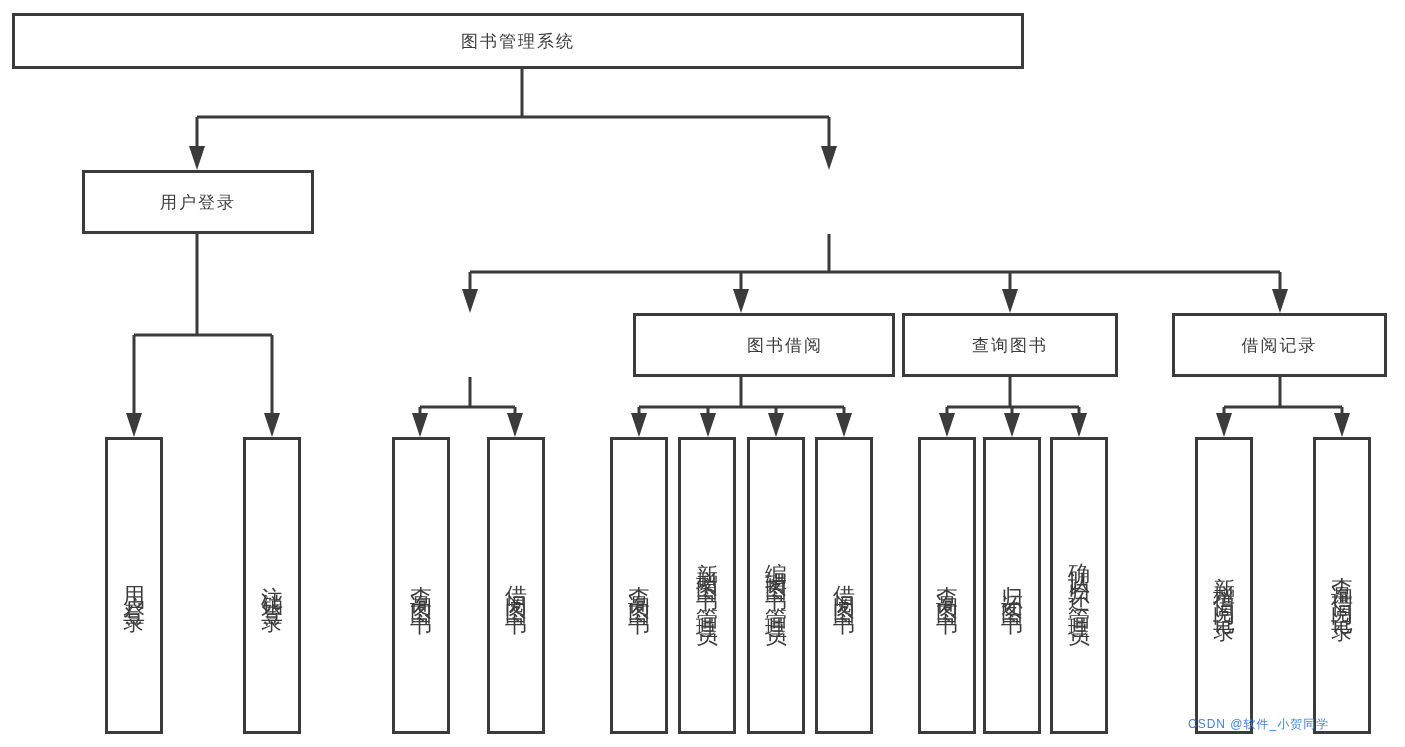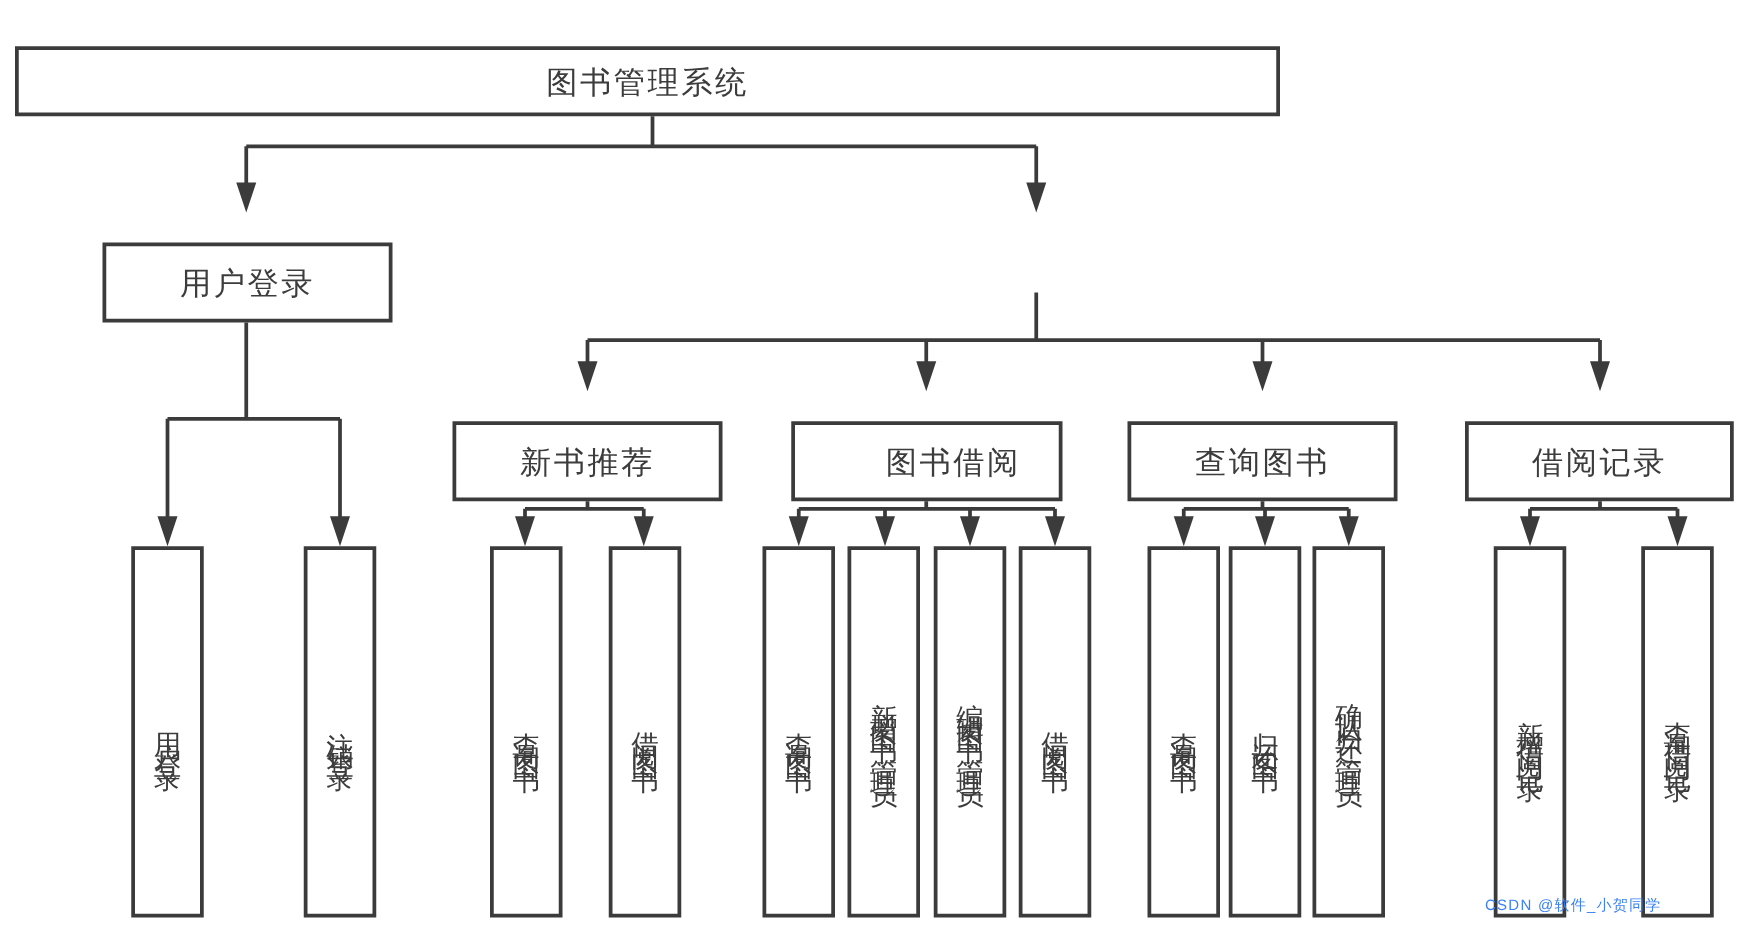--- a/index.html
+++ b/index.html
@@ -12,35 +12,35 @@
   }
   .connectors{position:absolute;left:0;top:0;pointer-events:none;}
   .node{
     position:absolute;
     box-sizing:border-box;
     border:3px solid #3b3b3b;
     background:#ffffff;
     display:flex;align-items:center;justify-content:center;
     color:#3c3c3c;
   }
-  .hbox{font-size:25px;letter-spacing:2px;margin-top:24px;}
+  .hbox{font-size:17px;letter-spacing:2px;}
   .vbox{font-size:22px;}
   .vbox .vtext{
     writing-mode:vertical-rl;
     text-orientation:mixed;
     letter-spacing:9px;
     line-height:1.0;
     white-space:nowrap;
   }
   
   .p-root{left:12px;top:13px;width:1012px;height:56px;}
   .p-l2a{left:82px;top:170px;width:232px;height:64px;}
   .p-l2b{left:712px;top:170px;width:235px;height:64px;}
   .p-l3a{left:362px;top:313px;width:216px;height:64px;}
-  .p-l3b{left:633px;top:313px;width:217px;height:64px;padding-left:42px;}
+  .p-l3b{left:633px;top:313px;width:262px;height:64px;padding-left:42px;}
   .p-l3c{left:902px;top:313px;width:216px;height:64px;}
   .p-l3d{left:1172px;top:313px;width:215px;height:64px;}
   .l4{top:437px;width:58px;height:297px;}
   .p-n1{left:105px;}  .p-n2{left:243px;}  .p-n3{left:392px;}
   .p-n4{left:487px;}  .p-n5{left:610px;}  .p-n6{left:678px;}
   .p-n7{left:747px;}  .p-n8{left:815px;}  .p-n9{left:918px;}
   .p-n10{left:983px;} .p-n11{left:1050px;}.p-n12{left:1195px;}
   .p-n13{left:1313px;}
   .watermark{
     position:absolute;left:1188px;top:716px;
@@ -118,23 +118,20 @@
   </svg>
 
   <div class="node hbox p-root">
     <span>图书管理系统</span>
   </div>
 
   <div class="node hbox p-l2a">
     <span>用户登录</span>
   </div>
 
-  <div class="node hbox p-l3a">
-    <span>新书推荐</span>
-  </div>
   <div class="node hbox p-l3b">
     <span>图书借阅</span>
   </div>
   <div class="node hbox p-l3c">
     <span>查询图书</span>
   </div>
   <div class="node hbox p-l3d">
     <span>借阅记录</span>
   </div>
 

